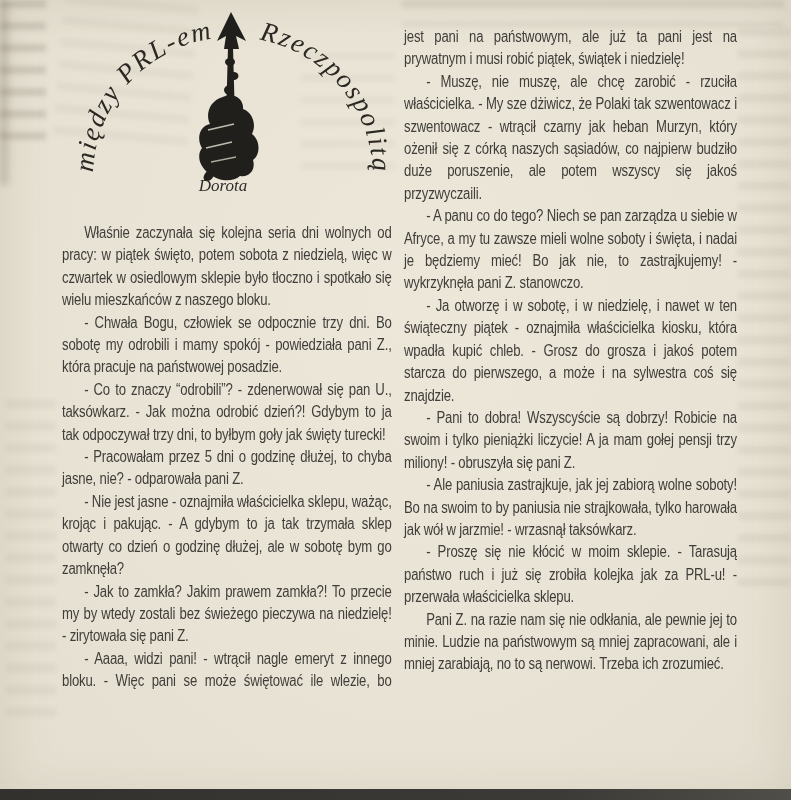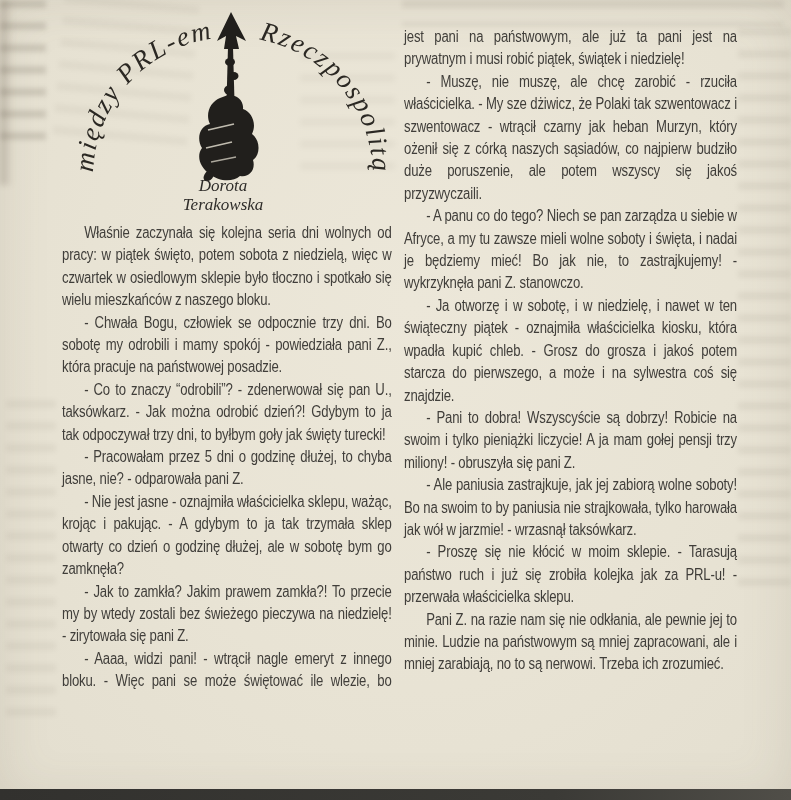--- a/index.html
+++ b/index.html
@@ -109,21 +109,20 @@
       <path d="M 160 168 C 156 172 154 176 157 179 C 162 180 166 176 166 171 Z"></path>
 
       <path d="M 160 128 L 186 122" stroke="#e8e3d4" stroke-width="1.6" fill="none" opacity="0.8"></path>
       <path d="M 158 146 L 184 140" stroke="#e8e3d4" stroke-width="1.6" fill="none" opacity="0.8"></path>
       <path d="M 163 160 L 188 155" stroke="#e8e3d4" stroke-width="1.4" fill="none" opacity="0.7"></path>
     </g>
   </svg>
 
   <div class="byline">
     <div>Dorota</div>
-    <div>Terakowska</div>
   </div>
 
   <div class="col col-left" lang="pl">
     <p>Właśnie zaczynała się kolejna seria dni wolnych od pracy: w piątek święto, potem sobota z niedzielą, więc w czwartek w osiedlowym sklepie było tłoczno i spotkało się wielu mieszkańców z naszego bloku.</p>
     <p>- Chwała Bogu, człowiek se odpocznie trzy dni. Bo sobotę my odrobili i mamy spokój - powiedziała pani Z., która pracuje na państwowej posadzie.</p>
     <p>- Co to znaczy “odrobili”? - zdenerwował się pan U., taksówkarz. - Jak można odrobić dzień?! Gdybym to ja tak odpoczywał trzy dni, to byłbym goły jak święty turecki!</p>
     <p>- Pracowałam przez 5 dni o godzinę dłużej, to chyba jasne, nie? - odparowała pani Z.</p>
     <p>- Nie jest jasne - oznajmiła właścicielka sklepu, ważąc, krojąc i pakując. - A gdybym to ja tak trzymała sklep otwarty co dzień o godzinę dłużej, ale w sobotę bym go zamknęła?</p>
     <p>- Jak to zamkła? Jakim prawem zamkła?! To przecie my by wtedy zostali bez świeżego pieczywa na niedzielę! - zirytowała się pani Z.</p>
     <p class="cont">- Aaaa, widzi pani! - wtrącił nagle emeryt z innego bloku. - Więc pani se może świętować ile wlezie, bo</p>

